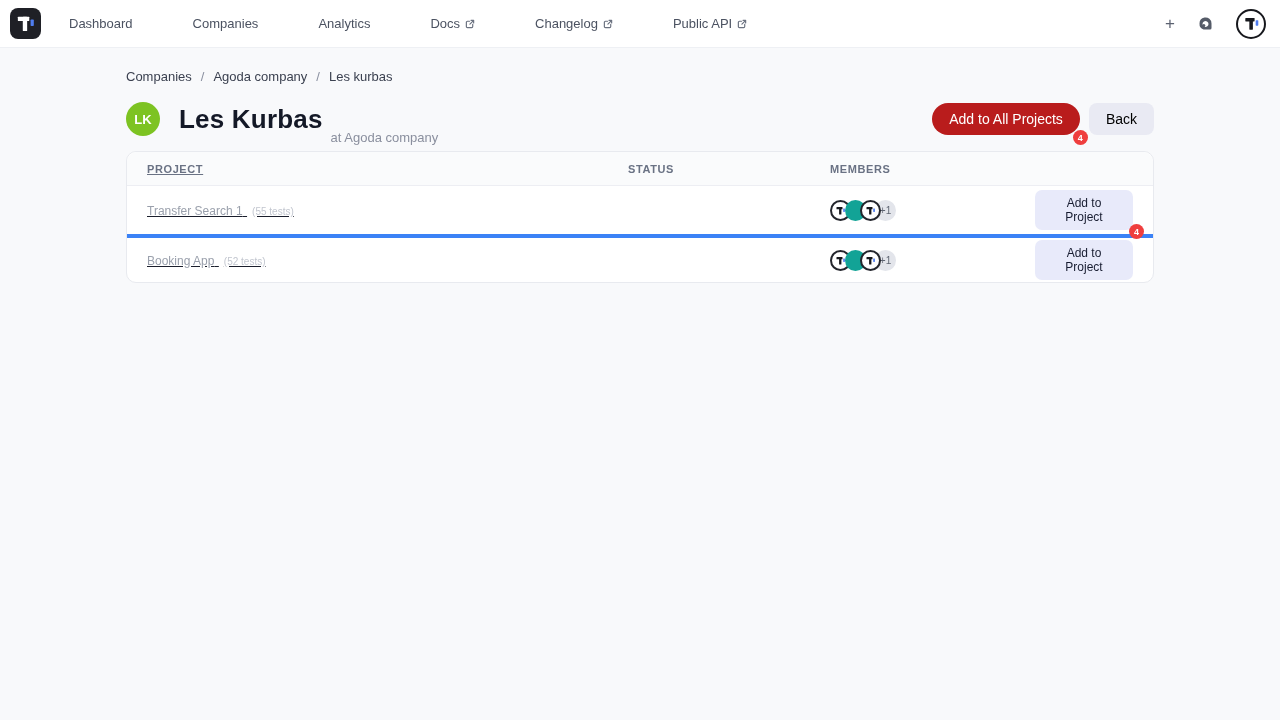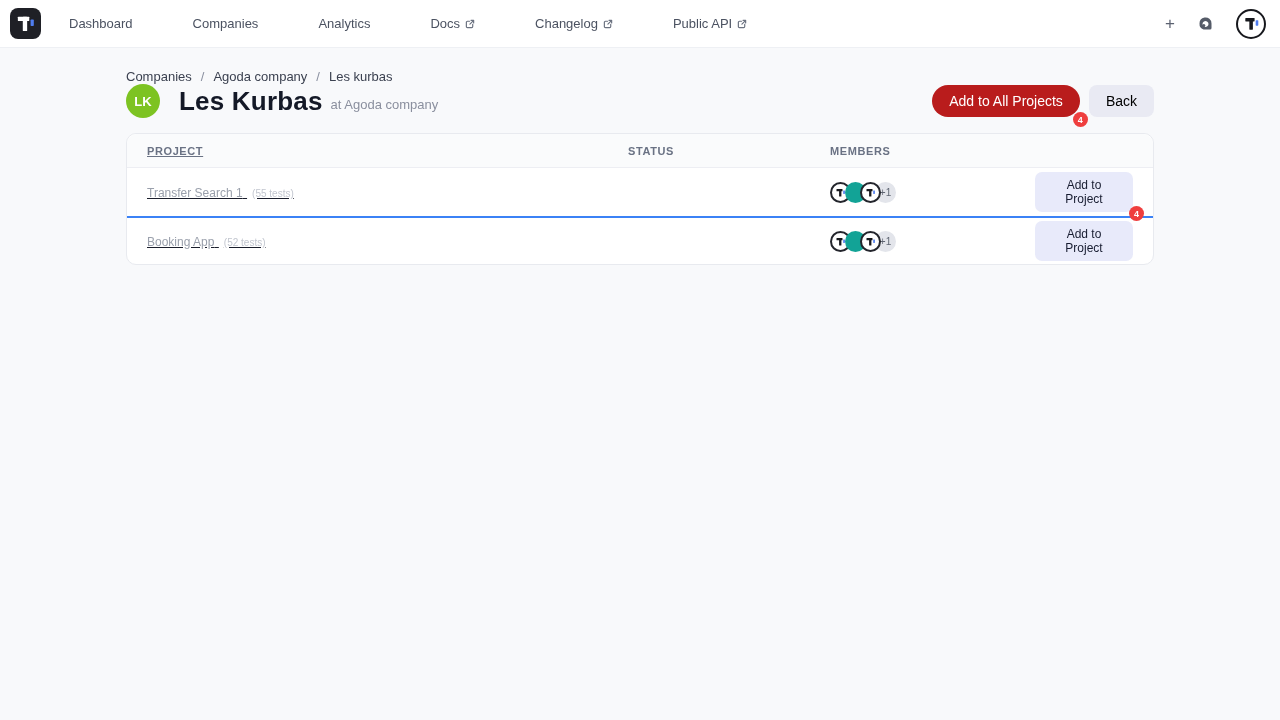--- a/index.html
+++ b/index.html
@@ -64,20 +64,21 @@
   .breadcrumb {
     display: flex; align-items: center; gap: 9px;
     font-size: 13px;
     color: #3b4150;
   }
   .crumb { cursor: pointer; }
   .crumb-sep { color: #8a90a0; }
 
   .page-header {
     display: flex; align-items: center;
+    margin-top: 18px;
   }
   .lk-avatar {
     width: 34px; height: 34px;
     border-radius: 50%;
     background: #7dc322;
     color: #ffffff;
     font-size: 13px;
     font-weight: bold;
     display: flex; align-items: center; justify-content: center;
     margin-right: 19px;
@@ -86,21 +87,21 @@
     font-size: 26px;
     font-weight: bold;
     color: #141927;
     letter-spacing: 0.2px;
   }
   .page-subtitle {
     font-size: 13px;
     color: #8a8f9e;
     margin-left: 8px;
     position: relative;
-    top: 3px;
+    top: 18px;
   }
   .header-actions { margin-left: auto; display: flex; gap: 9px; }
   .btn { border: none; border-radius: 8px; cursor: pointer; font-family: "Liberation Sans", sans-serif; }
   .btn-primary {
     background: #b91c1c;
     color: #ffffff;
     font-size: 14px;
     padding: 0 17px;
     position: relative;
     border-radius: 16px;
@@ -139,21 +140,21 @@
     border-radius: 10px 10px 0 0;
     height: 34px;
   }
   .t-head .cell {
     font-size: 11px;
     font-weight: bold;
     letter-spacing: 0.6px;
     color: #6a7284;
   }
   .t-body-row { height: 48px; }
-  .t-body-row + .t-body-row { border-top: 2px solid #3b82f6; align-items: center; }
+  .t-body-row + .t-body-row { border-top: 4px solid #3b82f6; align-items: center; }
   .cell { padding-left: 20px; }
   .col-project { width: 481px; text-decoration: underline; }
   .col-status  { width: 202px; }
   .col-members { width: 225px; }
   .col-action  { flex: 1; display: flex; justify-content: flex-end; padding-right: 20px; padding-left: 0; }
 
   .project-name { font-size: 12px; color: #9aa0ac; cursor: pointer; }
   .project-tests { font-size: 10px; color: #c2c6cf; margin-left: 5px; }
 
   .avatar-stack { display: flex; align-items: center; }

